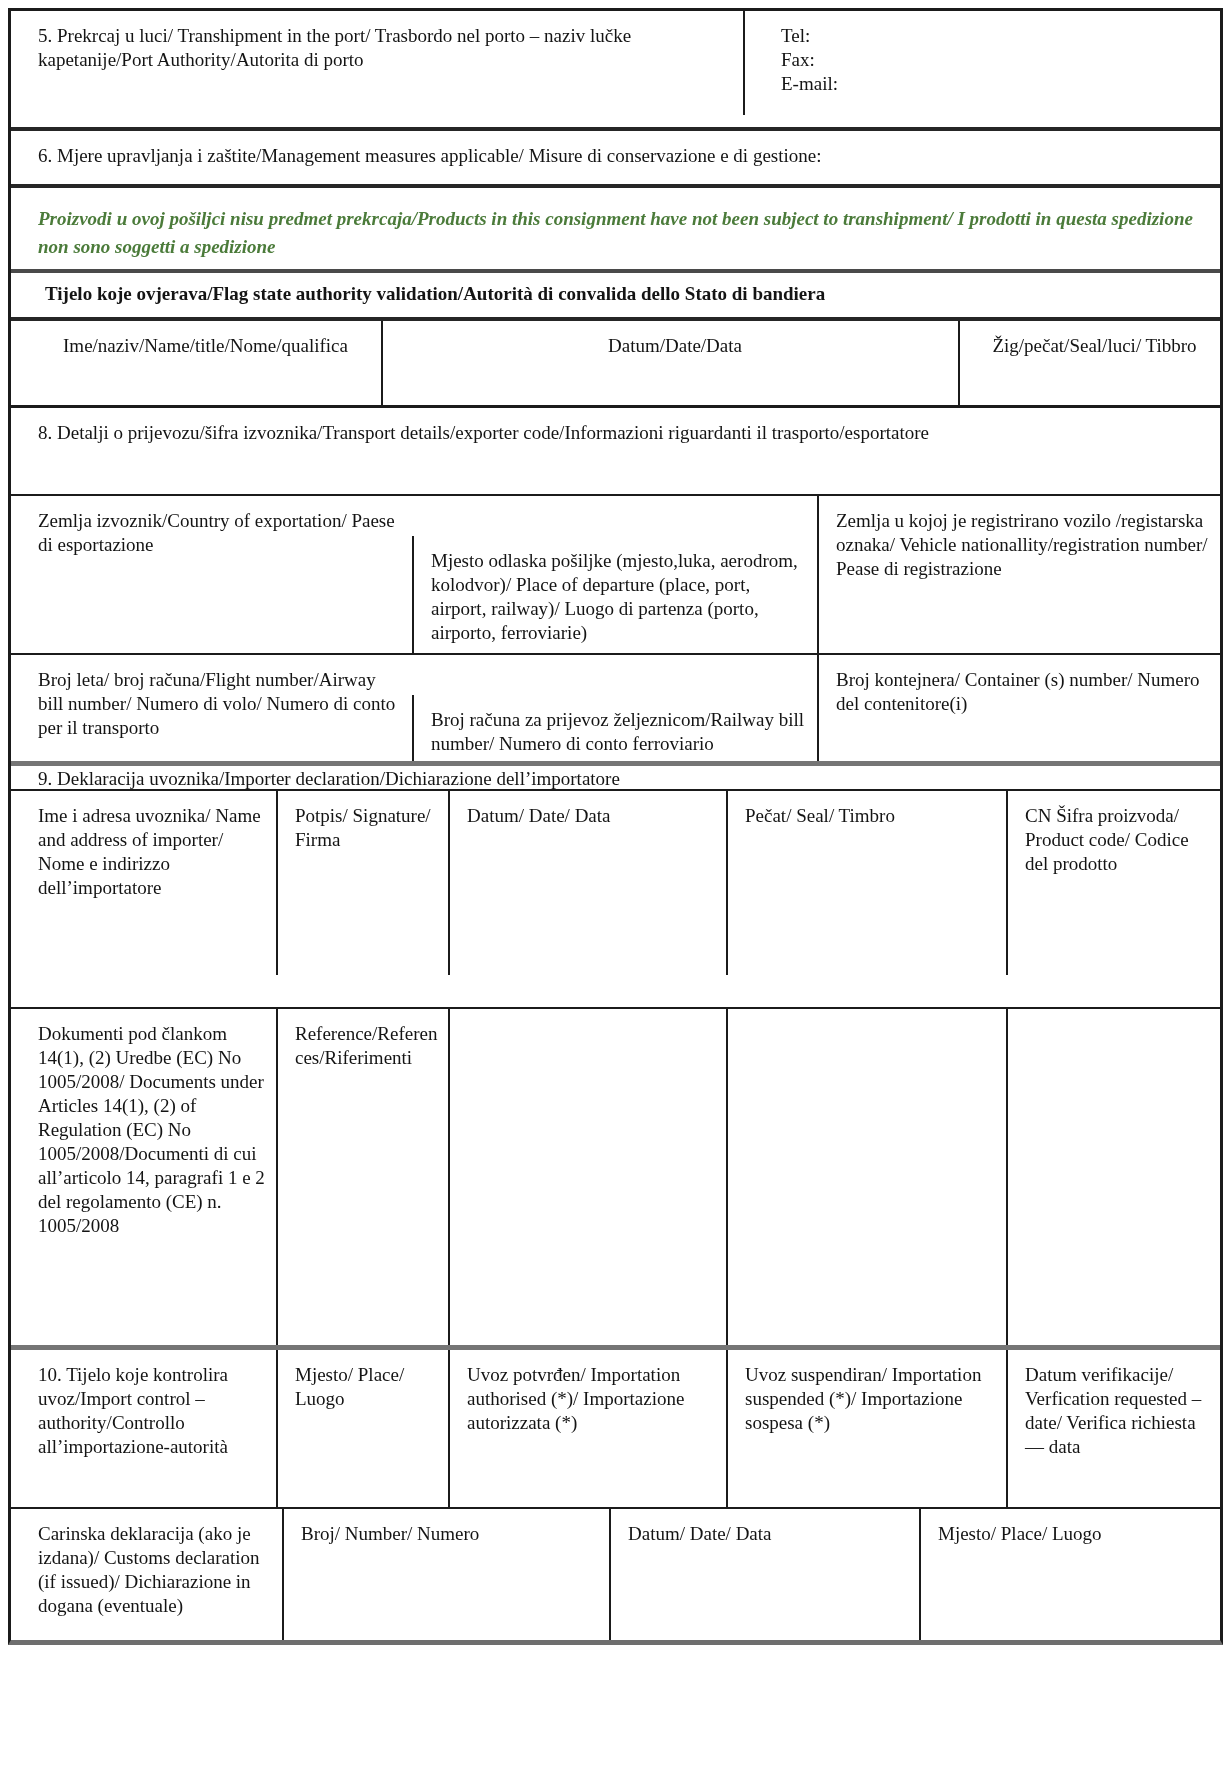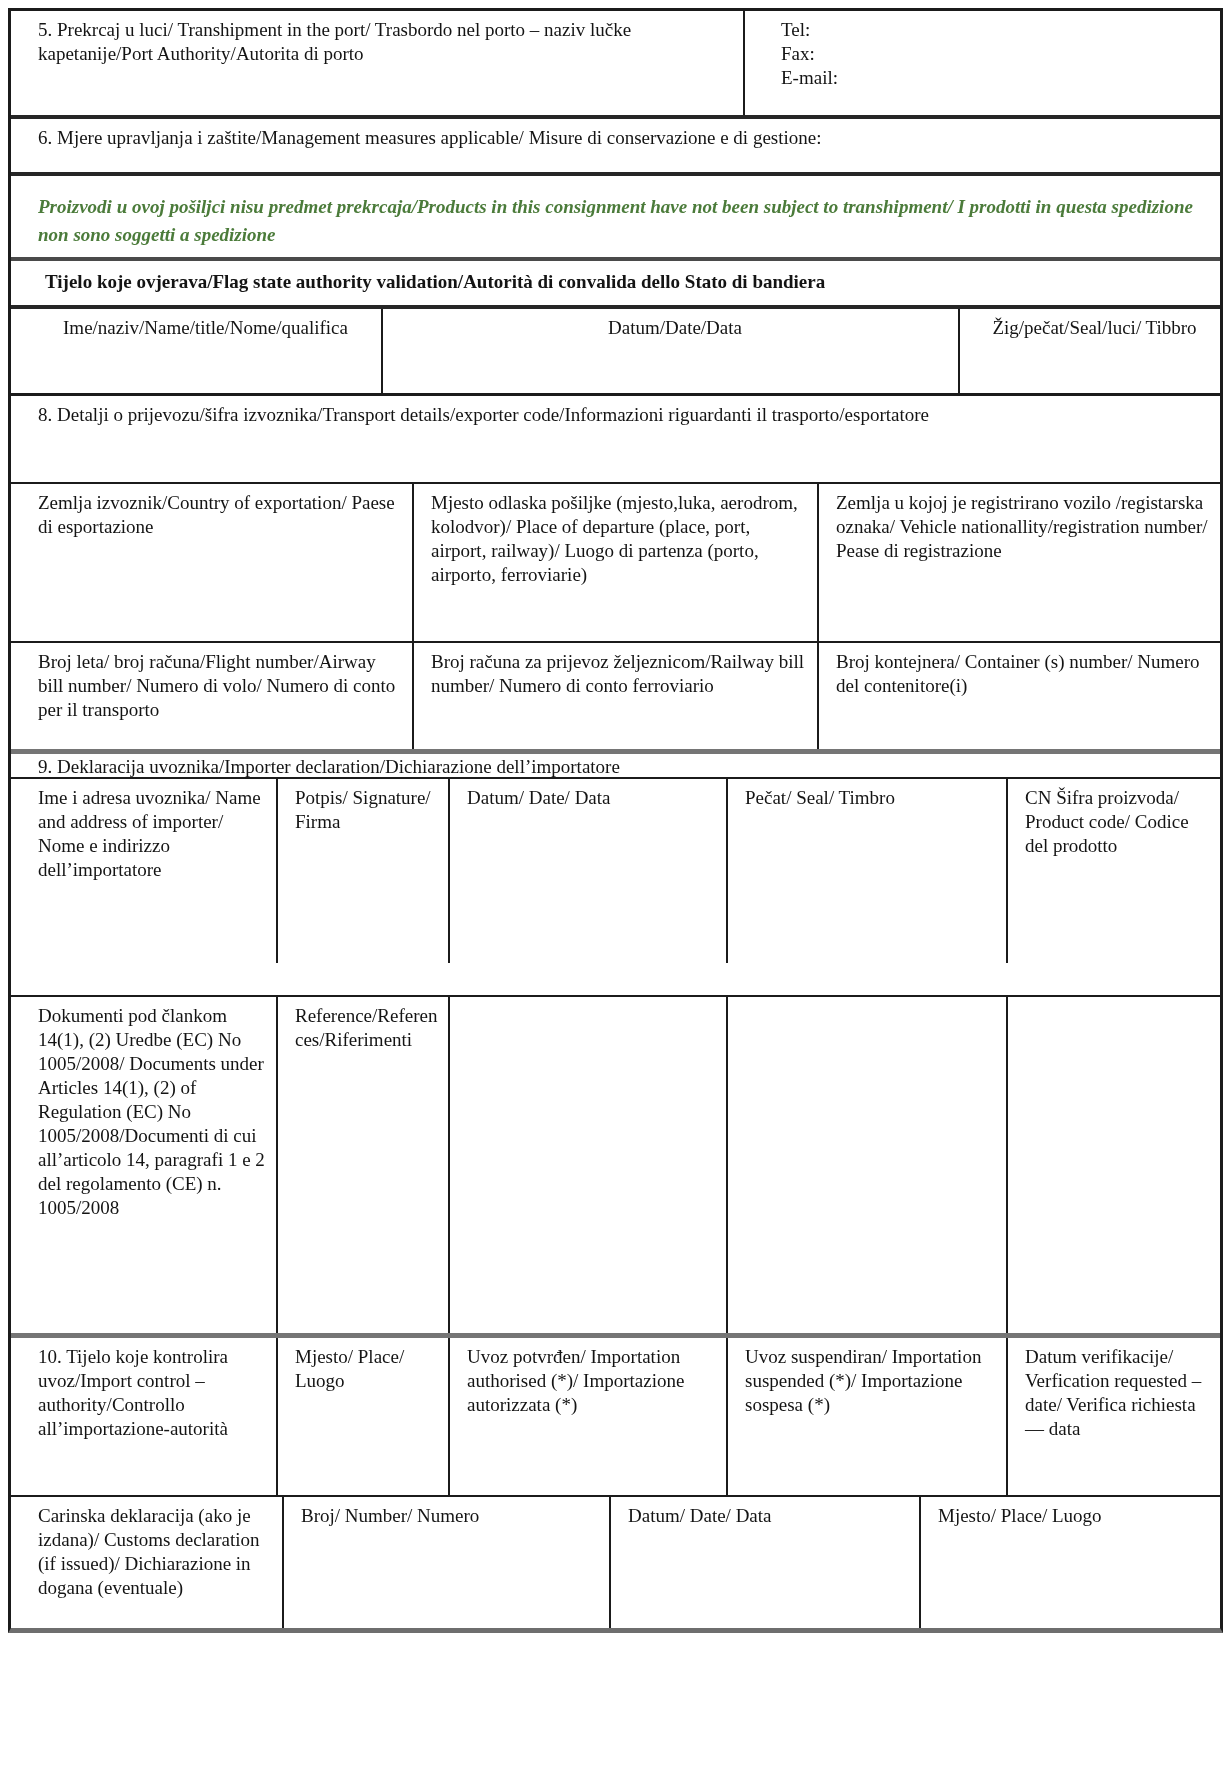--- a/index.html
+++ b/index.html
@@ -24,33 +24,33 @@
     border: 3px solid #1b1b1b;
     border-bottom: 5px solid #6e6e6e;
   }
   .row { display: flex; width: 100%; overflow: hidden; }
   .row + .row { border-top: 2px solid #1b1b1b; }
   .row.sep3 { border-top-width: 3px; }
   .row.sep4 { border-top-width: 4px; border-top-color: #262626; }
   .row.sepgd { border-top: 4px solid #4a4a4a; }
   .row.sepg { border-top: 5px solid #757575; }
   .cell {
-    padding: 7px 8px 4px 17px;
+    padding: 13px 8px 4px 17px;
     overflow: hidden;
     overflow-wrap: break-word;
     word-wrap: break-word;
   }
   .cell:first-child { padding-left: 27px; }
   .cell + .cell { border-left: 2px solid #1b1b1b; }
   .bold { font-weight: bold; }
   .tight { padding-top: 1px; line-height: 23px; }
 
   
   .rA { height: 104px; }
-  .rB { height: 57px; }
+  .rB { height: 57px; margin-top: 12px; }
   .rC { height: 85px; }
   .rD { height: 175px; }
   .rE { height: 48px; }
   .rF { height: 88px; text-align: center; }
   .rG { height: 89px; }
   .rH { height: 159px; }
   .rI { height: 108px; }
   .rJ { height: 28px; }
   .rK { height: 186px; }
   .rL { height: 338px; margin-top: 32px; }
@@ -64,21 +64,21 @@
   .rC .cell { flex: 1; }
   .rD .cell:nth-child(1) { flex: 0 0 274px; }
   .rD .cell:nth-child(2) { flex: 0 0 492px; }
   .rD .cell:nth-child(3) { flex: 1; padding-left: 36px; }
   .rE .cell { flex: 1; padding-left: 34px; padding-top: 9px; }
   .rF .cell:nth-child(1) { flex: 0 0 370px; }
   .rF .cell:nth-child(2) { flex: 0 0 577px; }
   .rF .cell:nth-child(3) { flex: 1; }
   .rG .cell { flex: 1; }
   .rH .cell:nth-child(1), .rI .cell:nth-child(1) { flex: 0 0 401px; }
-  .rH .cell:nth-child(2), .rI .cell:nth-child(2) { flex: 0 0 405px; }
+  .rH .cell:nth-child(2), .rI .cell:nth-child(2) { flex: 0 0 405px; margin-top: 40px; }
   .rH .cell:nth-child(3), .rI .cell:nth-child(3) { flex: 1; }
   .rJ .cell { flex: 1; }
   .rK .cell:nth-child(1), .rL .cell:nth-child(1), .rM .cell:nth-child(1) { flex: 0 0 265px; }
   .rK .cell:nth-child(2), .rL .cell:nth-child(2), .rM .cell:nth-child(2) { flex: 0 0 172px; }
   .rK .cell:nth-child(3), .rL .cell:nth-child(3), .rM .cell:nth-child(3) { flex: 0 0 278px; }
   .rK .cell:nth-child(4), .rL .cell:nth-child(4), .rM .cell:nth-child(4) { flex: 0 0 280px; }
   .rK .cell:nth-child(5), .rL .cell:nth-child(5), .rM .cell:nth-child(5) { flex: 1; }
   .rN .cell:nth-child(1) { flex: 0 0 271px; }
   .rN .cell:nth-child(2) { flex: 0 0 327px; }
   .rN .cell:nth-child(3) { flex: 0 0 310px; }

